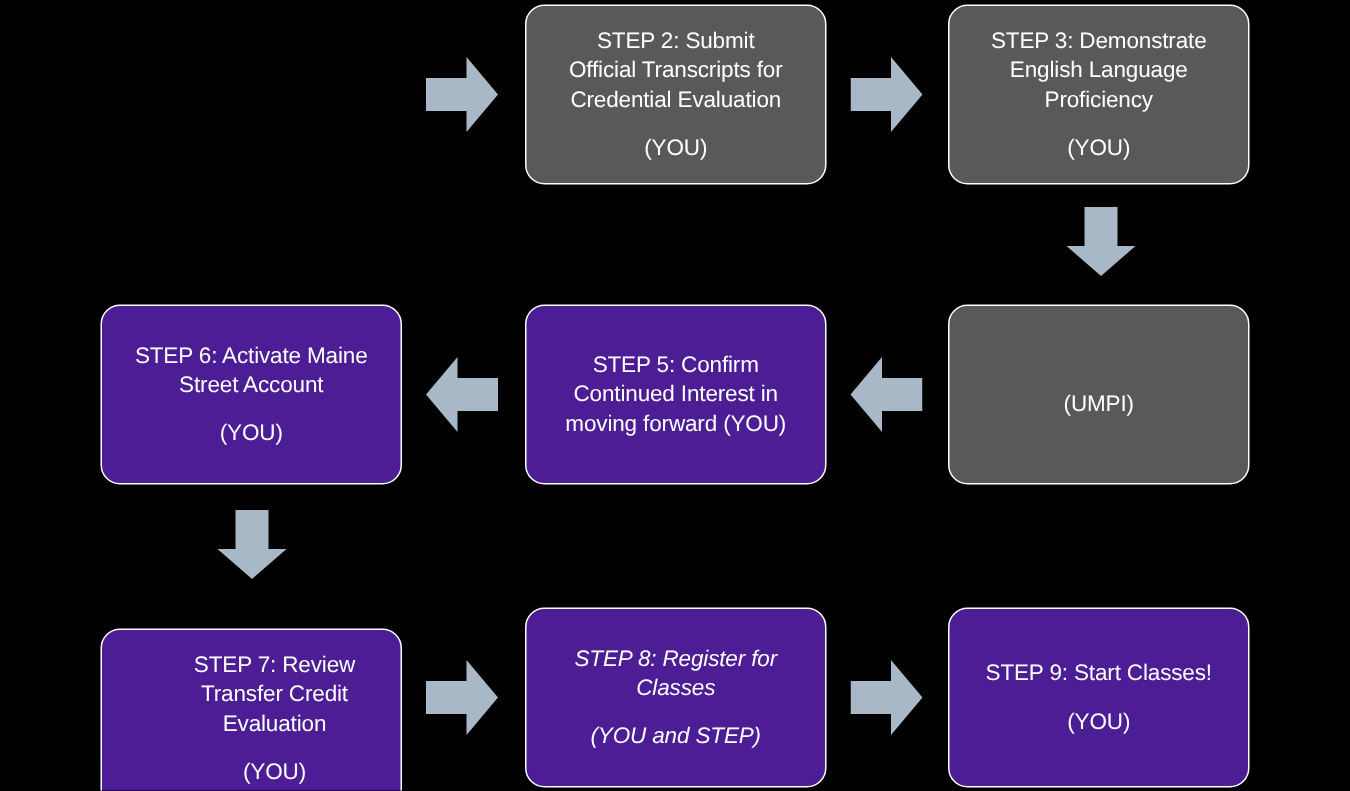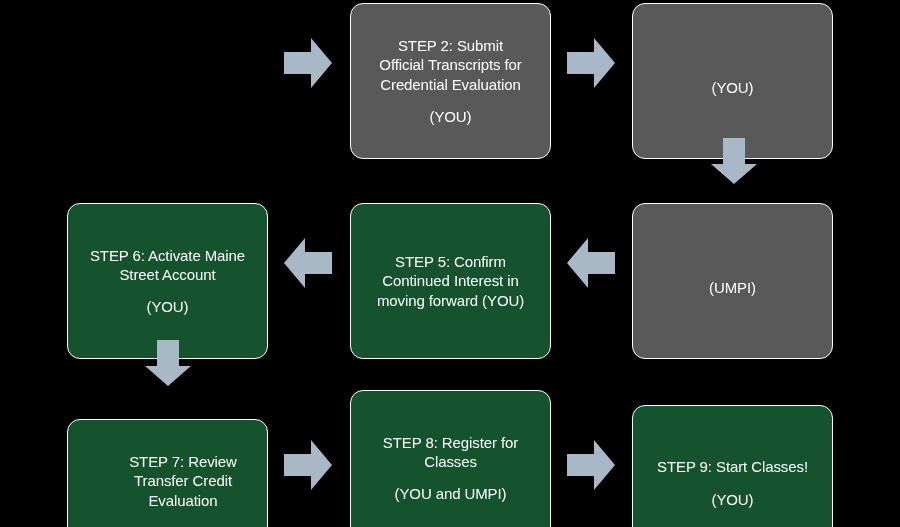--- a/index.html
+++ b/index.html
@@ -22,38 +22,38 @@
     top: 0;
     width: 900px;
     height: 527px;
     background: #000000;
   }
 
   
   .step-box {
     position: absolute;
     width: 201px;
-    height: 156px;
+    height: 120px;
     box-sizing: border-box;
     border-radius: 13px;
     border: 1.5px solid #ffffff;
     display: flex;
     flex-direction: column;
     align-items: center;
     justify-content: center;
     text-align: center;
     color: #ffffff;
     font-family: "Liberation Sans", sans-serif;
     font-size: 15px;
     line-height: 1.27;
     padding: 4px 9px;
     letter-spacing: -0.1px;
   }
   .step-box.gray { background: #595959; }
-  .step-box.teal { background: #14532d; }
+  .step-box.teal { background: #4c1d95; }
 
   .step-title {
     display: block;
     white-space: pre-line;
   }
   .step-actor {
     display: block;
     margin-top: 13px;
     white-space: pre-line;
   }
@@ -62,21 +62,21 @@
   }
 
   
   .pos-r1c1 { left: 67px;  top: 3px;   }
   .pos-r1c2 { left: 350px; top: 3px;   }
   .pos-r1c3 { left: 632px; top: 3px;   }
   .pos-r2c1 { left: 67px;  top: 203px; }
   .pos-r2c2 { left: 350px; top: 203px; justify-content: center; }
   .pos-r2c3 { left: 632px; top: 203px; }
   .pos-r3c1 { left: 67px;  top: 419px; padding-left: 40px; }
-  .pos-r3c2 { left: 350px; top: 390px; }
+  .pos-r3c2 { left: 350px; top: 405px; font-style: italic; }
   .pos-r3c3 { left: 632px; top: 405px; }
 
   
   .arrow {
     position: absolute;
   }
   .arrow svg { display: block; }
 
   .arrow-1-2  { left: 284px; top: 38px;  }
   .arrow-2-3  { left: 567px; top: 38px;  }
@@ -94,20 +94,23 @@
 
 
   <div class="step-box gray pos-r1c2">
     <span class="step-title">STEP 2: Submit
 Official Transcripts for
 Credential Evaluation</span>
     <span class="step-actor">(YOU)</span>
   </div>
 
   <div class="step-box gray pos-r1c3">
+    <span class="step-title">STEP 3: Demonstrate
+English Language
+Proficiency</span>
     <span class="step-actor">(YOU)</span>
   </div>
 
   <div class="step-box gray pos-r2c3">
     <span class="step-actor">(UMPI)</span>
   </div>
 
   <div class="step-box teal pos-r2c2">
     <span class="step-title">STEP 5: Confirm
 Continued Interest in
@@ -124,21 +127,21 @@
   <div class="step-box teal pos-r3c1">
     <span class="step-title">STEP 7: Review
 Transfer Credit
 Evaluation</span>
     <span class="step-actor">(YOU)</span>
   </div>
 
   <div class="step-box teal pos-r3c2">
     <span class="step-title">STEP 8: Register for
 Classes</span>
-    <span class="step-actor">(YOU and UMPI)</span>
+    <span class="step-actor">(YOU and STEP)</span>
   </div>
 
   <div class="step-box teal pos-r3c3">
     <span class="step-title">STEP 9: Start Classes!</span>
     <span class="step-actor">(YOU)</span>
   </div>
 
   <div class="arrow arrow-1-2">
     <svg width="48" height="50" viewBox="0 0 48 50" xmlns="http://www.w3.org/2000/svg">
       <polygon points="0,14 27,14 27,0 48,25 27,50 27,36 0,36" fill="#a9b8c6"></polygon>

